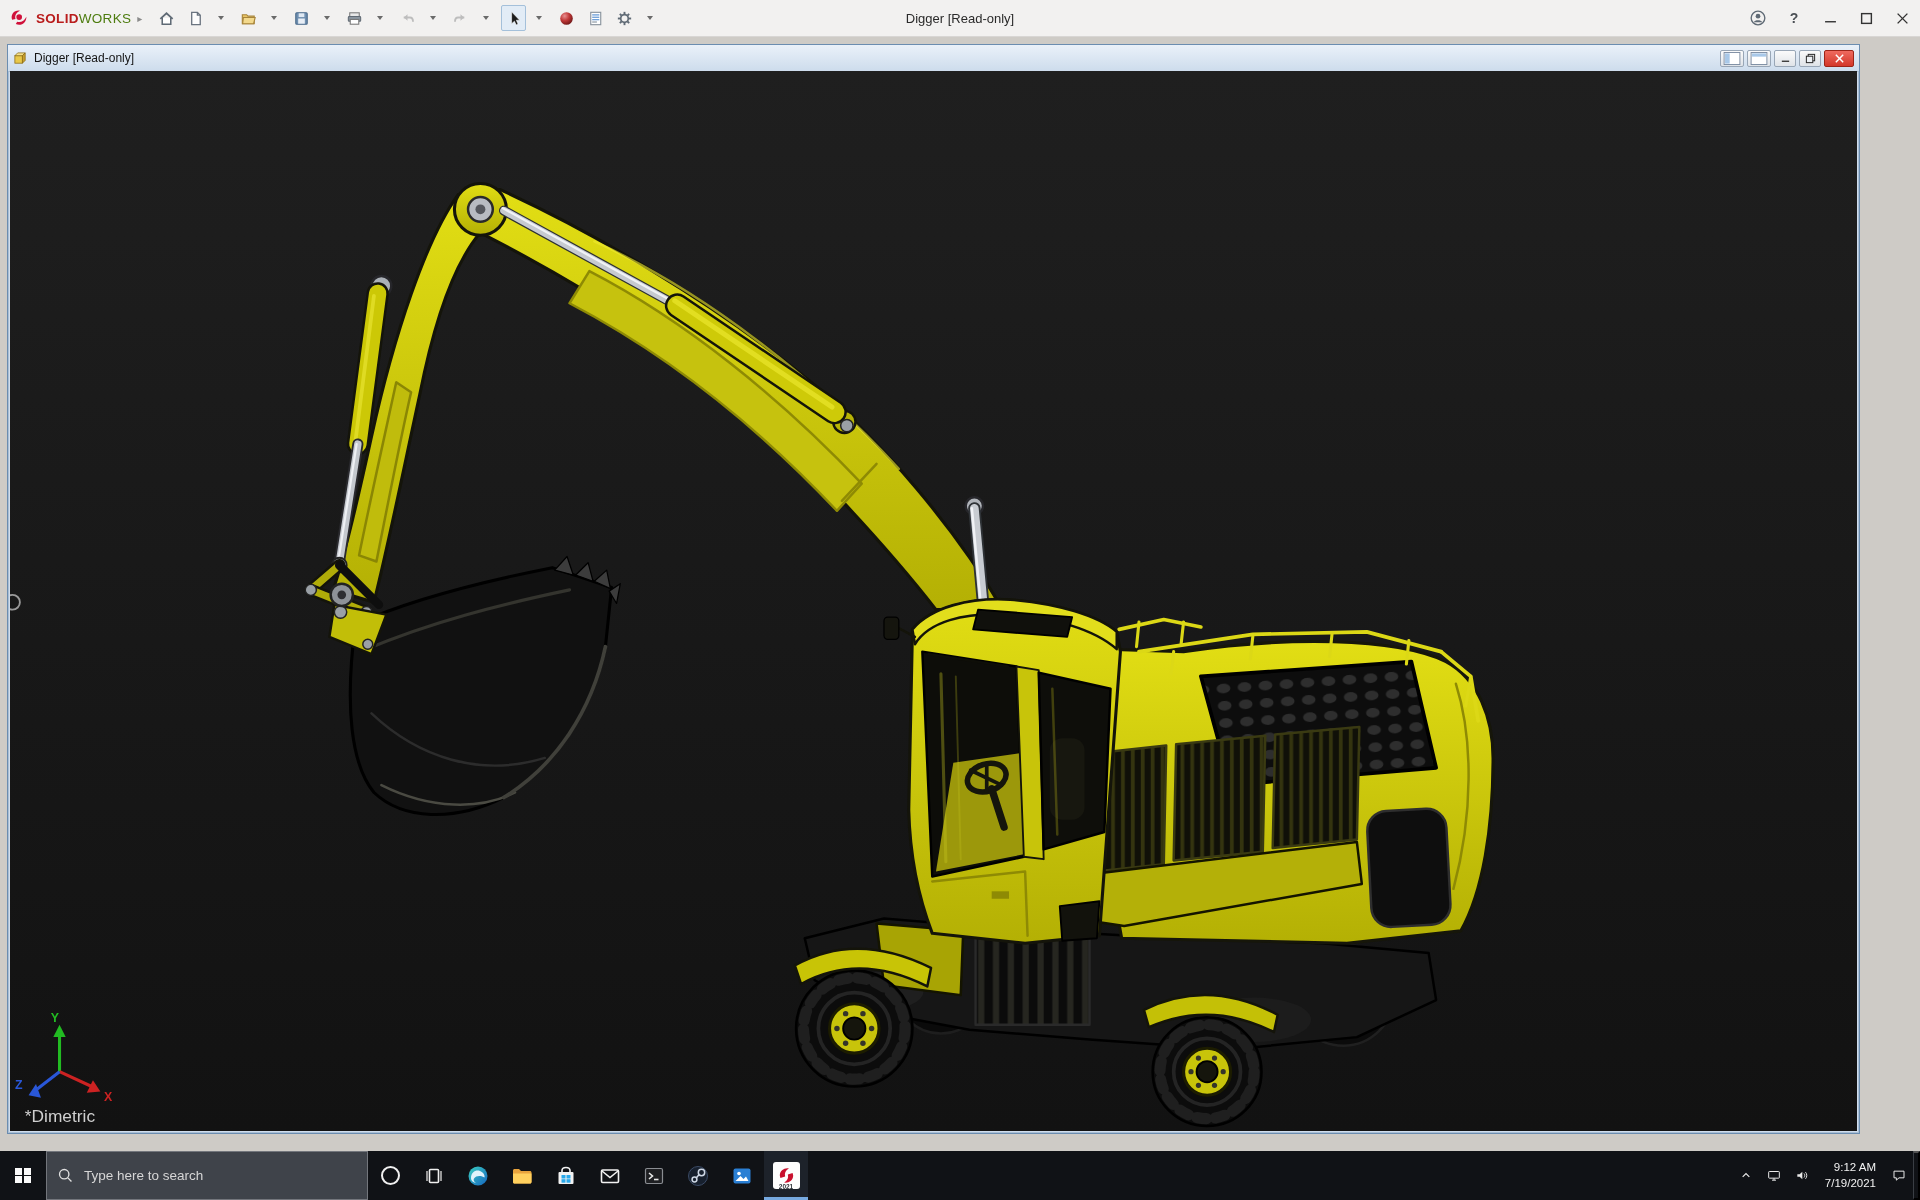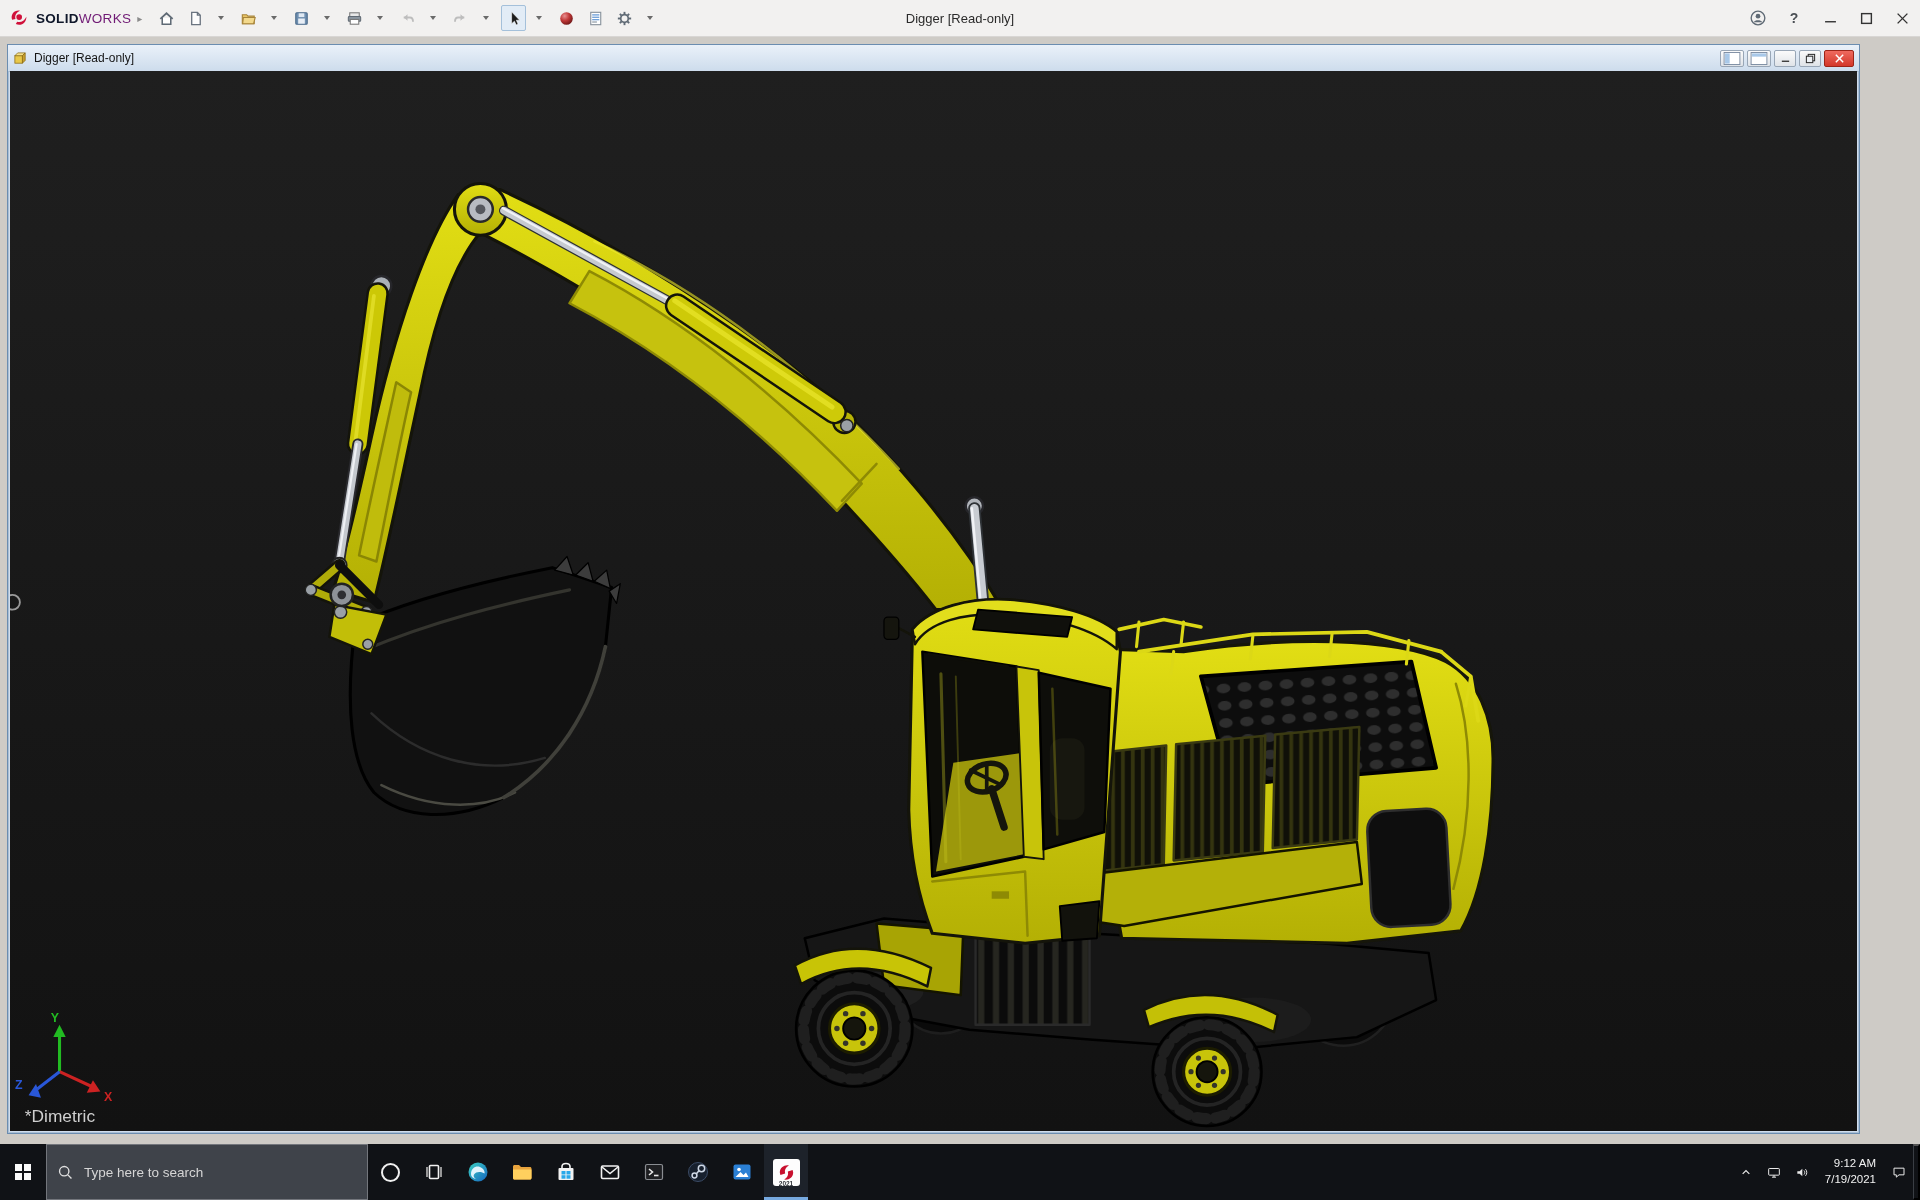--- a/index.html
+++ b/index.html
@@ -5,22 +5,22 @@
   html,body{width:1920px;height:1200px;margin:0;overflow:hidden;background:#cecbc6;
     font-family:"Liberation Sans","DejaVu Sans",sans-serif;-webkit-font-smoothing:antialiased;}
   button{font-family:inherit;cursor:pointer;}
 
   
   .titlebar{position:absolute;top:0;left:0;right:0;height:36px;background:#f2f1f0;
     border-bottom:1px solid #d8d6d4;display:flex;align-items:center;z-index:20;}
   .tb-left{display:flex;align-items:center;padding-left:8px;gap:2px;}
   .logo3ds{width:22px;height:22px;margin-right:4px;}
   .brand{font-size:13.5px;white-space:nowrap;}
-  .brand b{color:#0f172a;letter-spacing:.3px;}
-  .brand i{color:#701a75;font-style:normal;letter-spacing:.3px;}
+  .brand b{color:#b91c1c;letter-spacing:.3px;}
+  .brand i{color:#4d7c0f;font-style:normal;letter-spacing:.3px;}
   .brand-arrow{color:#8a8a8a;font-size:10px;margin:0 10px 0 4px;background:none;border:none;padding:0;}
   .tools{display:flex;align-items:center;gap:1px;}
   .tool-group{display:flex;align-items:center;margin-right:3px;}
   .tbtn{height:26px;min-width:24px;display:flex;align-items:center;justify-content:center;
     background:transparent;border:1px solid transparent;border-radius:2px;padding:0 2px;}
   .tbtn svg{width:19px;height:19px;}
   .tbtn.pressed{background:#e2ecf6;border:1px solid #a4c0da;}
   .caret{width:0;height:0;border-left:3.5px solid transparent;border-right:3.5px solid transparent;
     border-top:4px solid #6a6a6a;margin-left:1px;}
   .tb-title{position:absolute;left:0;right:0;text-align:center;font-size:13px;color:#2a2a2a;pointer-events:none;}
@@ -40,21 +40,21 @@
   .doc-controls{margin-left:auto;display:flex;align-items:center;gap:3px;}
   .doc-cbtn{height:17px;display:flex;align-items:center;justify-content:center;
     background:linear-gradient(#fbfbfb,#dfe3e8);border:1px solid #98a6b6;border-radius:2px;padding:0;}
   .doc-cbtn.pane{width:24px;}
   .doc-cbtn.sys{width:22px;}
   .doc-cbtn.close{width:30px;background:linear-gradient(#ef6a5f,#d3372a);border-color:#9c2418;}
   .viewport{position:absolute;top:26px;left:2px;right:2px;bottom:2px;background:#161616;overflow:hidden;}
   .model-svg{position:absolute;inset:0;width:100%;height:100%;display:block;}
 
   
-  .taskbar{position:absolute;left:0;right:0;bottom:0;height:56px;background:#101216;display:flex;
+  .taskbar{position:absolute;left:0;right:0;bottom:0;height:49px;background:#101216;display:flex;
     align-items:stretch;color:#e8e8e8;z-index:30;}
   .start{width:46px;background:none;border:none;display:flex;align-items:center;justify-content:center;}
   .winlogo{display:grid;grid-template-columns:7px 7px;grid-template-rows:7px 7px;gap:1.5px;}
   .winlogo span{background:#fbfbfb;}
   .searchbox{width:300px;display:flex;align-items:center;gap:8px;background:#3f434a;
     border:1px solid #73767c;padding:0 10px;}
   .searchbox svg{width:17px;height:17px;flex:none;}
   .searchbox input{flex:1;background:transparent;border:none;outline:none;color:#eee;font-size:13.5px;}
   .searchbox input::placeholder{color:#d6d6d6;}
   .tb-btn{width:44px;background:transparent;border:none;display:flex;align-items:center;justify-content:center;position:relative;}

